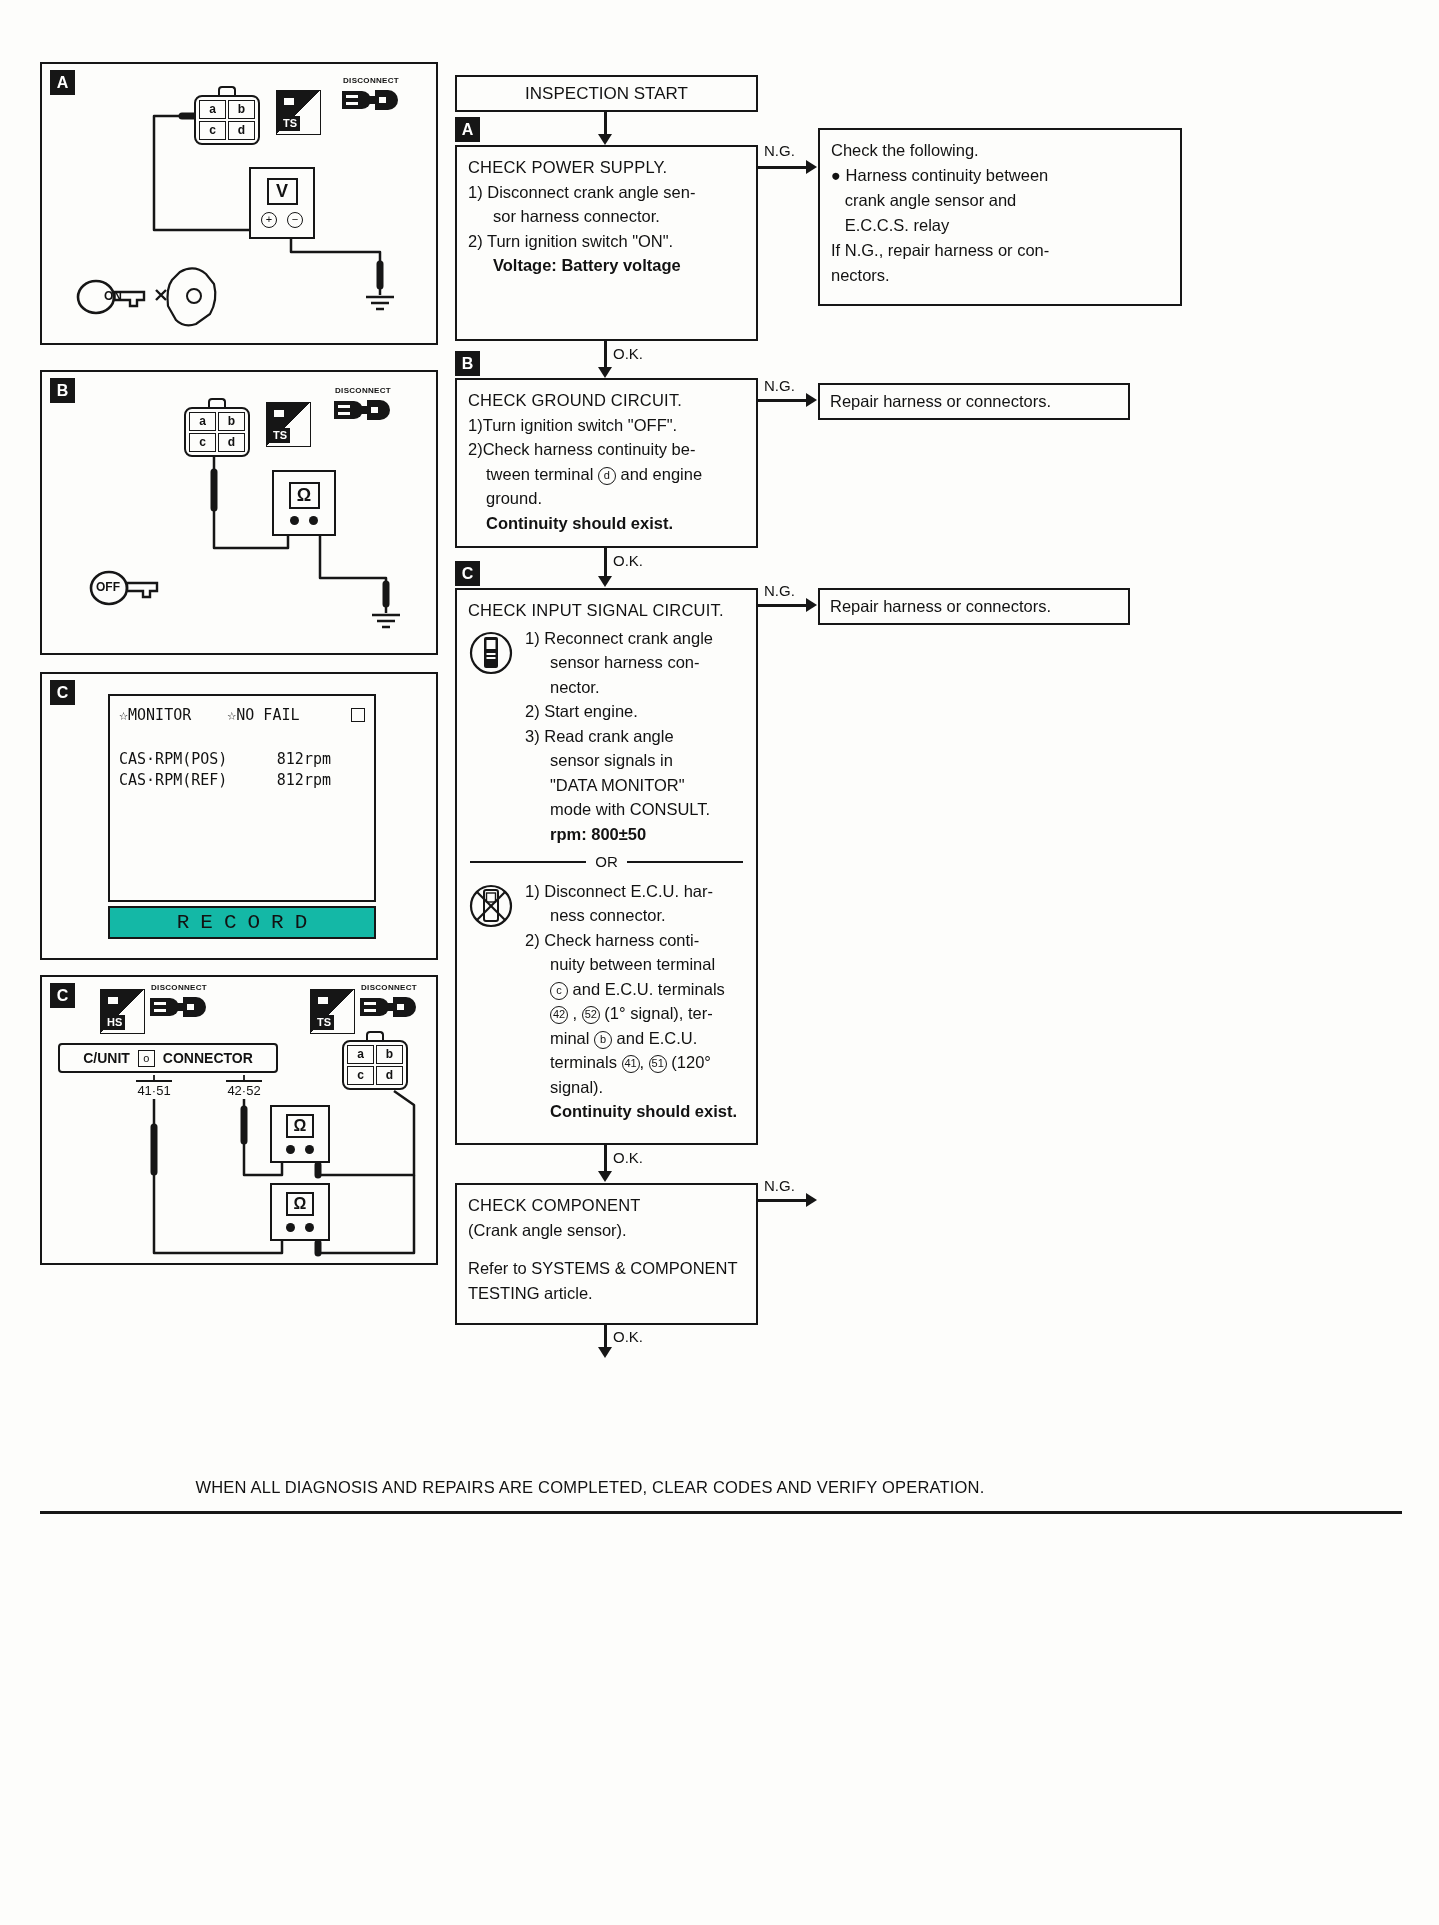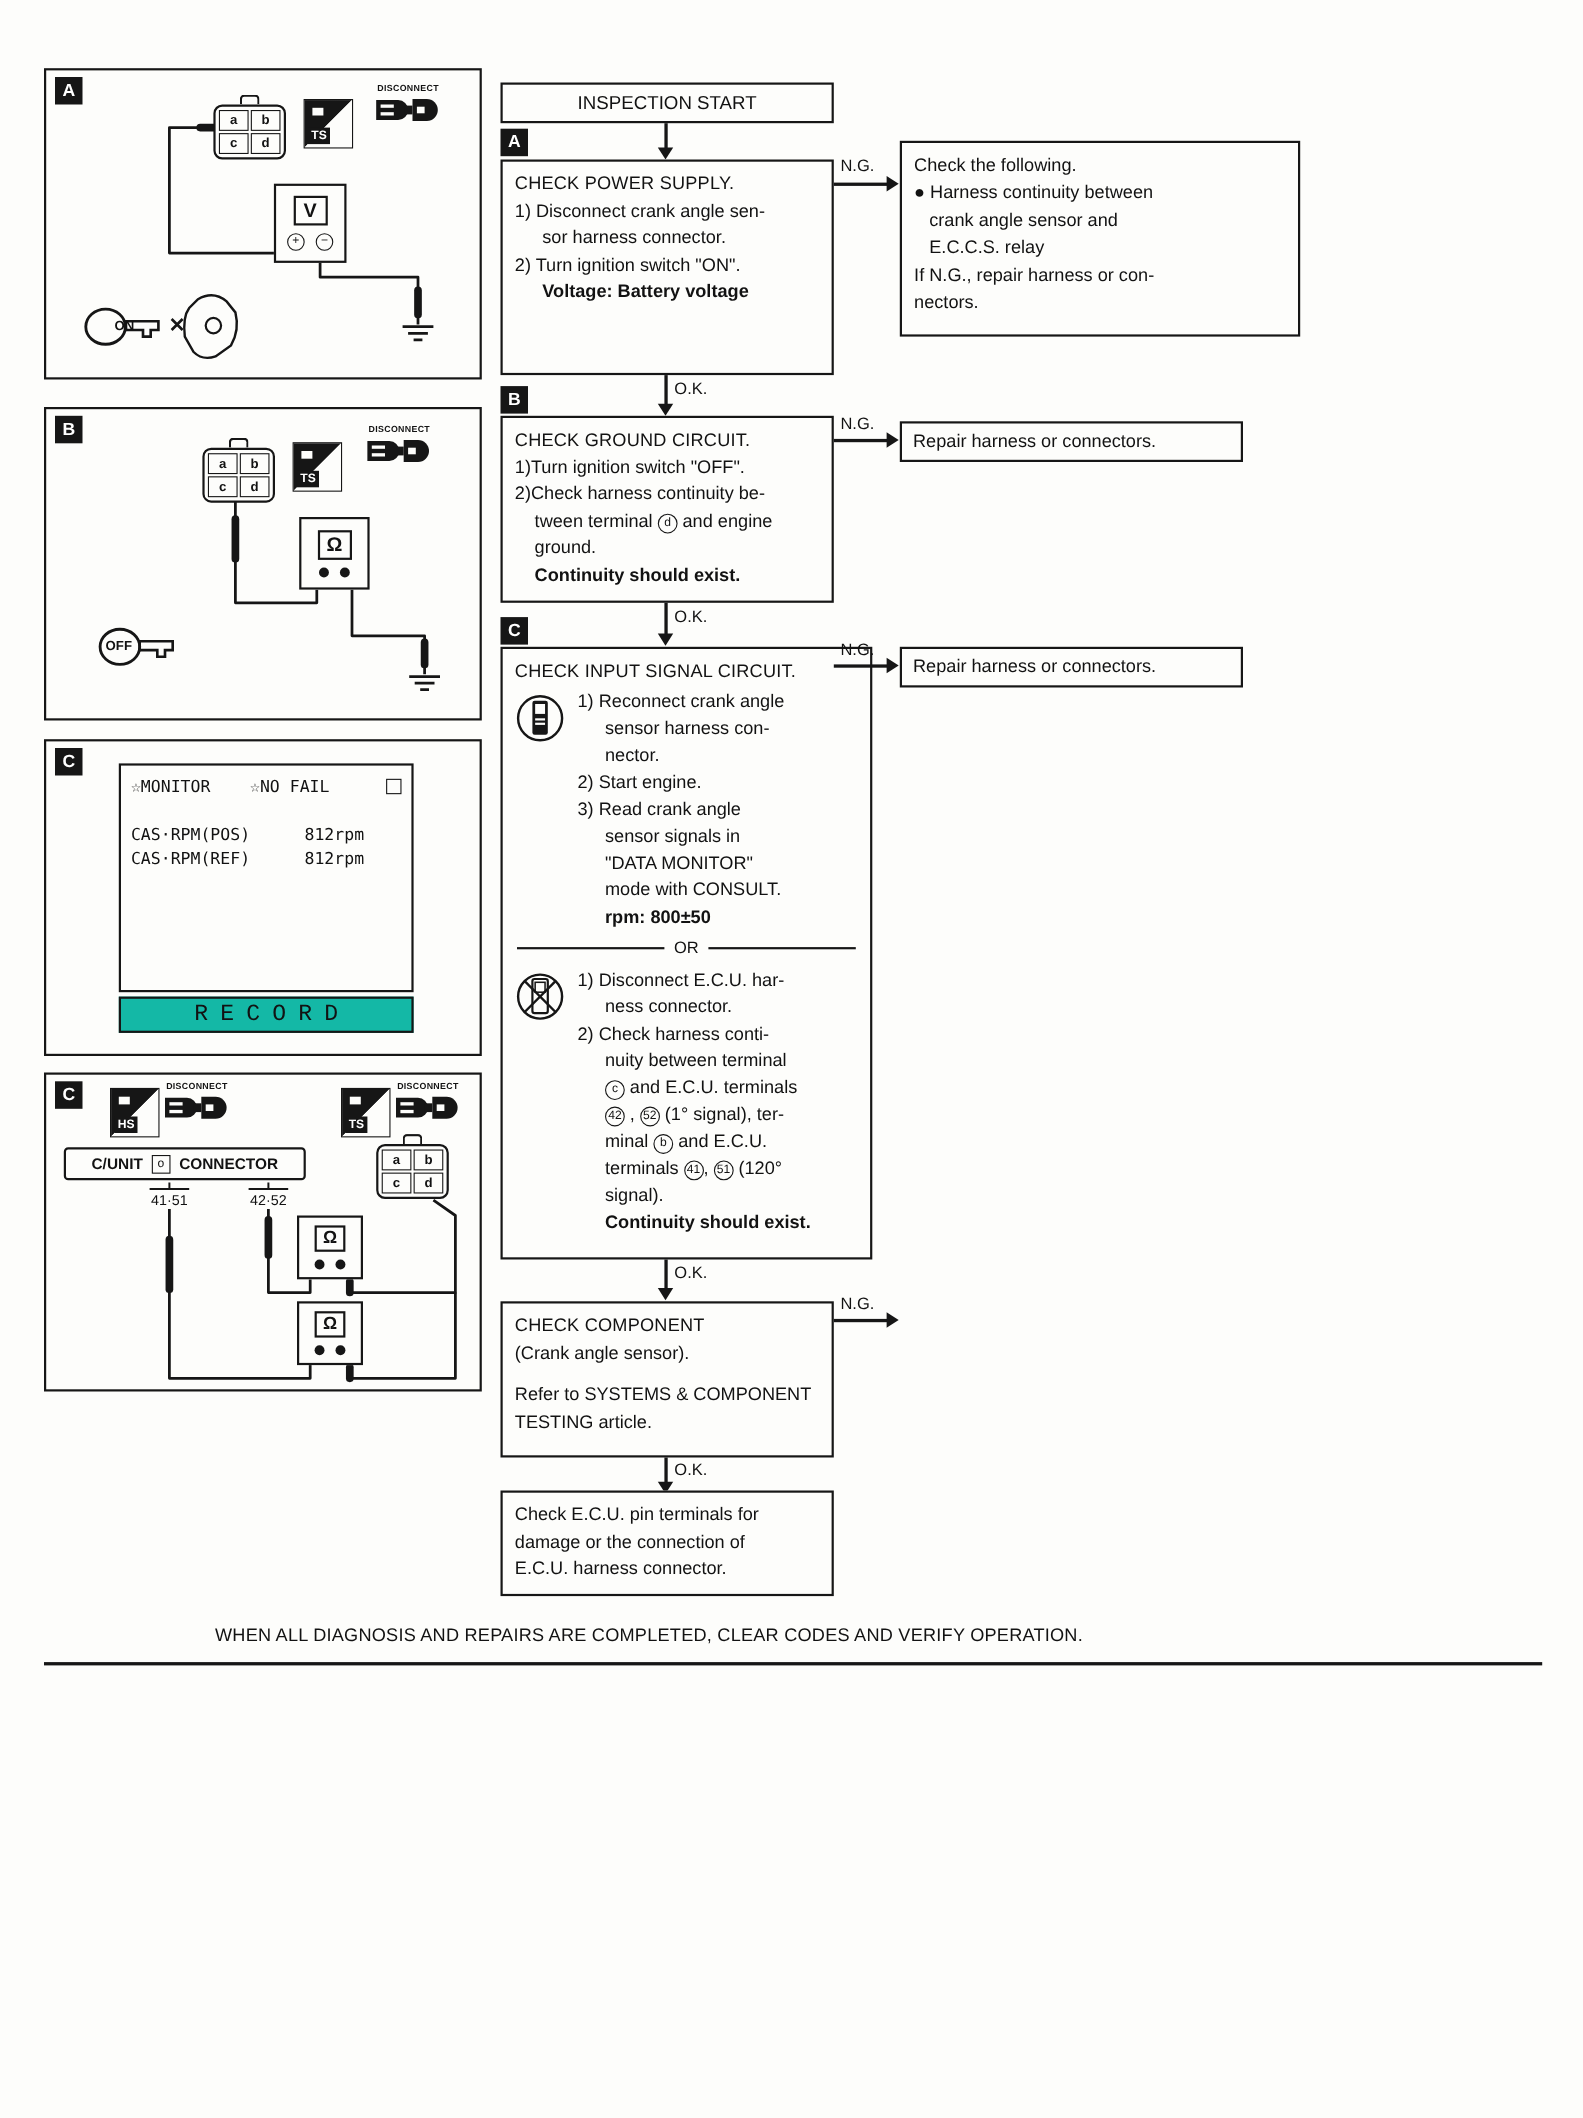--- a/index.html
+++ b/index.html
@@ -363,21 +363,21 @@
   <div class="hline" style="left:758px;top:399px;width:50px"></div>
   <div class="arr-r" style="left:806px;top:393px"></div>
   <div class="box fbox center" style="left:818px;top:383px;width:312px;height:37px;padding:0 10px;justify-content:flex-start">Repair harness or connectors.</div>
 
   <div class="vline" style="left:604px;top:548px;height:30px"></div>
   <div class="arr-d" style="left:598px;top:576px"></div>
   <div class="slabel" style="left:613px;top:552px">O.K.</div>
 
   <div class="badge" style="left:455px;top:561px">C</div>
 
-  <div class="box fbox" style="left:455px;top:588px;width:338px;height:557px">
+  <div class="box fbox" style="left:455px;top:588px;width:303px;height:557px">
     <div class="btitle">CHECK INPUT SIGNAL CIRCUIT.</div>
     <div class="subrow">
       <div class="cicon">
         <svg width="46" height="46">
           <circle cx="23" cy="23" r="20" fill="none" stroke="#161616" stroke-width="2.2"></circle>
           <rect x="16" y="7" width="14" height="31" rx="2" fill="#161616"></rect>
           <rect x="18.5" y="10" width="9" height="9" fill="#fdfdfb"></rect>
           <rect x="18.5" y="23" width="9" height="2" fill="#fdfdfb"></rect>
           <rect x="18.5" y="27" width="9" height="2" fill="#fdfdfb"></rect>
         </svg>
@@ -441,20 +441,17 @@
   </div>
 
   <div class="slabel" style="left:764px;top:1177px">N.G.</div>
   <div class="hline" style="left:758px;top:1199px;width:50px"></div>
   <div class="arr-r" style="left:806px;top:1193px"></div>
 
   <div class="vline" style="left:604px;top:1325px;height:24px"></div>
   <div class="arr-d" style="left:598px;top:1347px"></div>
   <div class="slabel" style="left:613px;top:1328px">O.K.</div>
 
-  <div class="box fbox pre" style="left:455px;top:1355px;width:303px;height:96px">Check E.C.U. pin terminals for
-damage or the connection of
-E.C.U. harness connector.</div>
 
   <div class="footer-note" style="left:40px;top:1478px;width:1100px">WHEN ALL DIAGNOSIS AND REPAIRS ARE COMPLETED, CLEAR CODES AND VERIFY OPERATION.</div>
   <div class="hline" style="left:40px;top:1511px;width:1362px"></div>
 
 </div>
 
 </body></html>

